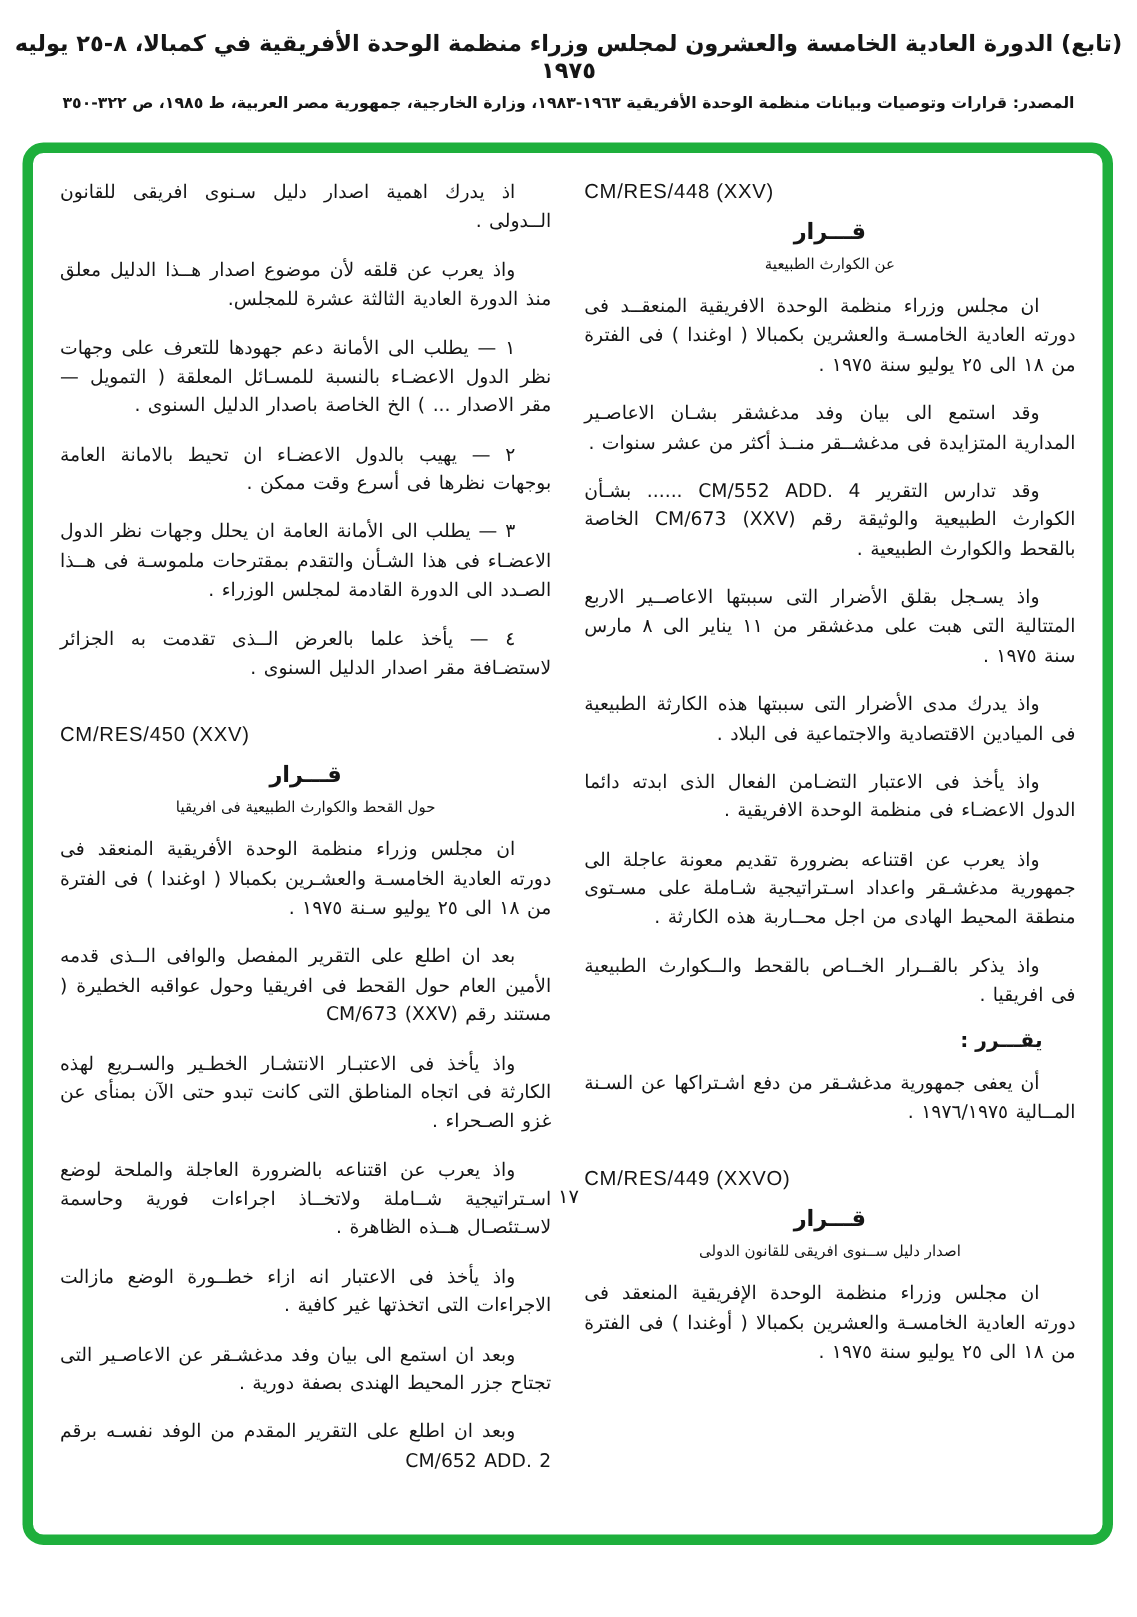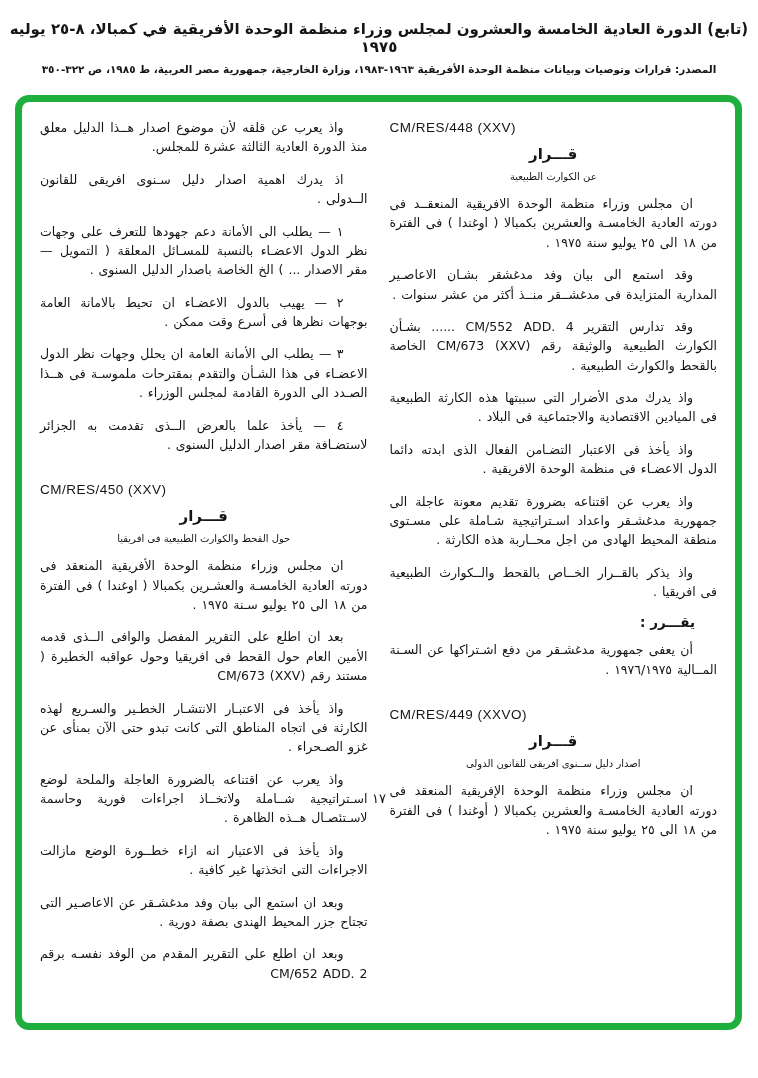--- a/index.html
+++ b/index.html
@@ -59,35 +59,36 @@
   <div class="frame">
     <div class="cols">
 
       <section class="col">
         <div class="ref">CM/RES/448 (XXV)</div>
         <h2 class="title">قـــرار</h2>
         <h3 class="subtitle">عن الكوارث الطبيعية</h3>
         <p class="para">ان مجلس وزراء منظمة الوحدة الافريقية المنعقــد فى دورته العادية الخامسـة والعشرين بكمبالا ( اوغندا ) فى الفترة من ١٨ الى ٢٥ يوليو سنة ١٩٧٥ .</p>
         <p class="para">وقد استمع الى بيان وفد مدغشقر بشـان الاعاصـير المدارية المتزايدة فى مدغشــقر منــذ أكثر من عشر سنوات .</p>
         <p class="para">وقد تدارس التقرير CM/552 ADD. 4 ...... بشـأن الكوارث الطبيعية والوثيقة رقم CM/673 (XXV) الخاصة بالقحط والكوارث الطبيعية .</p>
+        <p class="para">واذ يسـجل بقلق الأضرار التى سببتها الاعاصــير الاربع المتتالية التى هبت على مدغشقر من ١١ يناير الى ٨ مارس سنة ١٩٧٥ .</p>
         <p class="para">واذ يدرك مدى الأضرار التى سببتها هذه الكارثة الطبيعية فى الميادين الاقتصادية والاجتماعية فى البلاد .</p>
         <p class="para">واذ يأخذ فى الاعتبار التضـامن الفعال الذى ابدته دائما الدول الاعضـاء فى منظمة الوحدة الافريقية .</p>
         <p class="para">واذ يعرب عن اقتناعه بضرورة تقديم معونة عاجلة الى جمهورية مدغشـقر واعداد اسـتراتيجية شـاملة على مسـتوى منطقة المحيط الهادى من اجل محــاربة هذه الكارثة .</p>
         <p class="para">واذ يذكر بالقــرار الخــاص بالقحط والــكوارث الطبيعية فى افريقيا .</p>
         <div class="decree">يقـــرر :</div>
         <p class="para">أن يعفى جمهورية مدغشـقر من دفع اشـتراكها عن السـنة المــالية ١٩٧٦/١٩٧٥ .</p>
         <div class="ref mt-lg">CM/RES/449 (XXVO)</div>
         <h2 class="title">قـــرار</h2>
         <h3 class="subtitle">اصدار دليل ســنوى افريقى للقانون الدولى</h3>
         <p class="para">ان مجلس وزراء منظمة الوحدة الإفريقية المنعقد فى دورته العادية الخامسـة والعشرين بكمبالا ( أوغندا ) فى الفترة من ١٨ الى ٢٥ يوليو سنة ١٩٧٥ .</p>
       </section>
 
       <section class="col">
+        <p class="para">اذ يدرك اهمية اصدار دليل سـنوى افريقى للقانون الــدولى .</p>
         <p class="para">واذ يعرب عن قلقه لأن موضوع اصدار هــذا الدليل معلق منذ الدورة العادية الثالثة عشرة للمجلس.</p>
-        <p class="para">اذ يدرك اهمية اصدار دليل سـنوى افريقى للقانون الــدولى .</p>
         <p class="para">١ — يطلب الى الأمانة دعم جهودها للتعرف على وجهات نظر الدول الاعضـاء بالنسبة للمسـائل المعلقة ( التمويل — مقر الاصدار ... ) الخ الخاصة باصدار الدليل السنوى .</p>
         <p class="para">٢ — يهيب بالدول الاعضـاء ان تحيط بالامانة العامة بوجهات نظرها فى أسرع وقت ممكن .</p>
         <p class="para">٣ — يطلب الى الأمانة العامة ان يحلل وجهات نظر الدول الاعضـاء فى هذا الشـأن والتقدم بمقترحات ملموسـة فى هــذا الصـدد الى الدورة القادمة لمجلس الوزراء .</p>
         <p class="para">٤ — يأخذ علما بالعرض الــذى تقدمت به الجزائر لاستضـافة مقر اصدار الدليل السنوى .</p>
         <div class="ref mt-lg">CM/RES/450 (XXV)</div>
         <h2 class="title">قـــرار</h2>
         <h3 class="subtitle">حول القحط والكوارث الطبيعية فى افريقيا</h3>
         <p class="para">ان مجلس وزراء منظمة الوحدة الأفريقية المنعقد فى دورته العادية الخامسـة والعشـرين بكمبالا ( اوغندا ) فى الفترة من ١٨ الى ٢٥ يوليو سـنة ١٩٧٥ .</p>
         <p class="para">بعد ان اطلع على التقرير المفصل والوافى الــذى قدمه الأمين العام حول القحط فى افريقيا وحول عواقبه الخطيرة ( مستند رقم CM/673 (XXV)</p>
         <p class="para">واذ يأخذ فى الاعتبـار الانتشـار الخطـير والسـريع لهذه الكارثة فى اتجاه المناطق التى كانت تبدو حتى الآن بمنأى عن غزو الصـحراء .</p>

